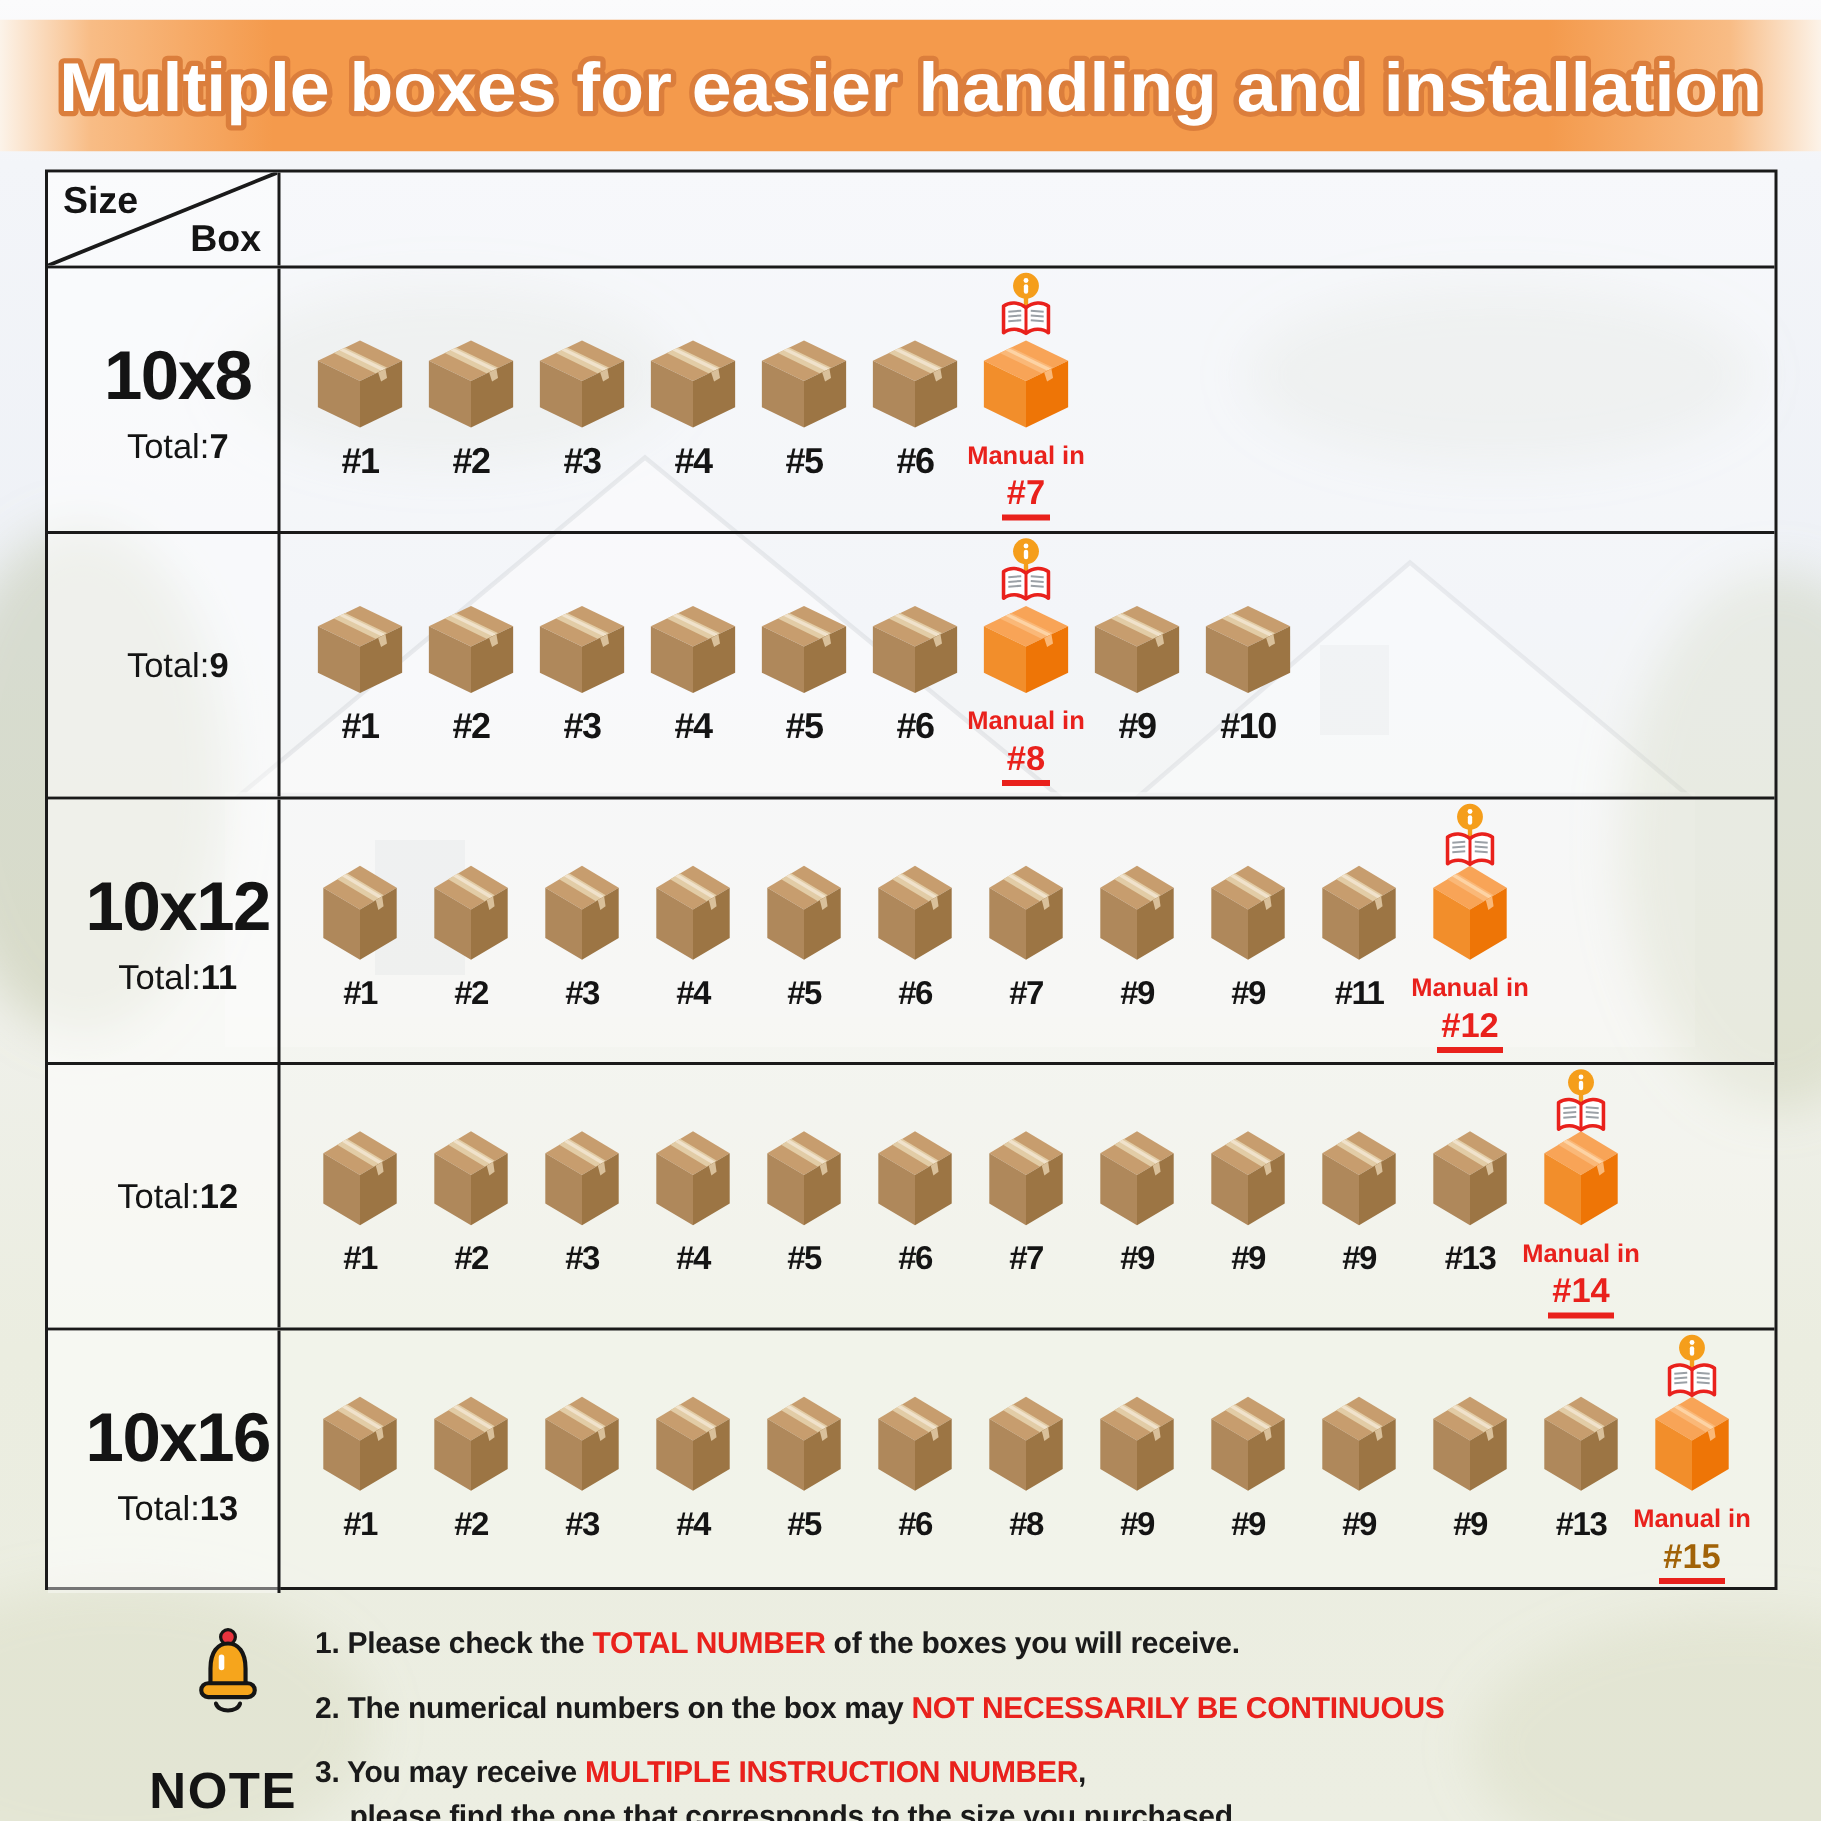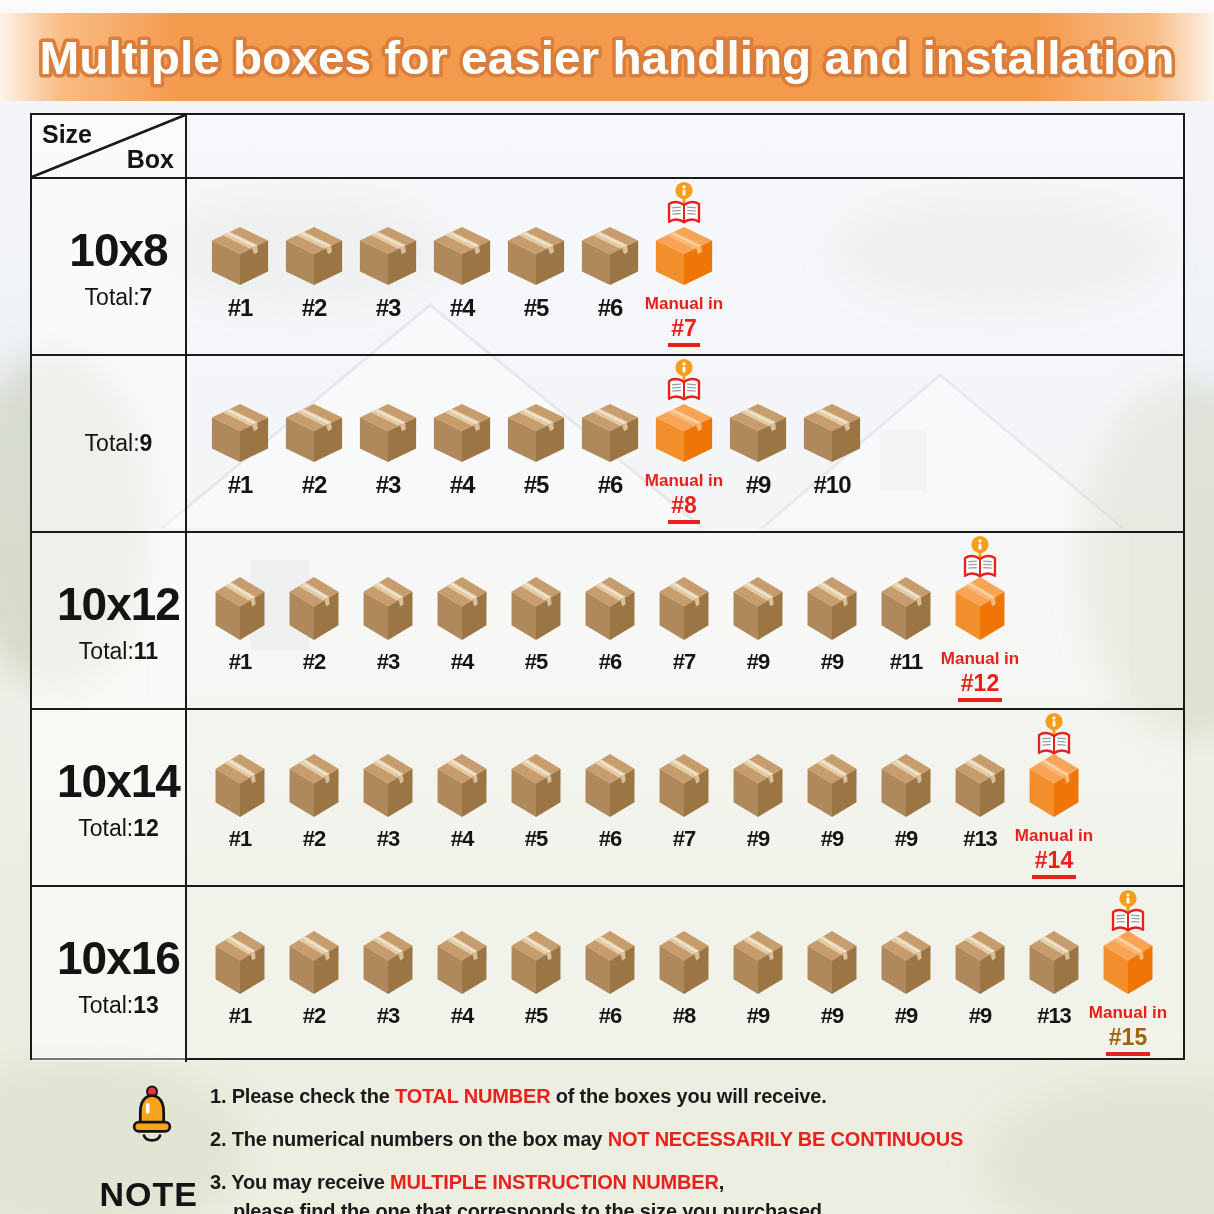--- a/index.html
+++ b/index.html
@@ -445,21 +445,20 @@
     <polygon points="61,16 32,30 32,62 61,48" fill="#EE7506"></polygon>
     <polygon points="49.5,21.5 44.5,24 46.5,30.2 50.6,27.9" fill="#FAB877"></polygon>
   </svg>
             <div class="manual-label" style="color:#E9211C">Manual in</div>
             <div class="manual-num" style="color:#E9211C;border-color:#E9211C">#12</div>
           </div>
         </div>
       </div>
       <div class="t-row">
         <div class="size-cell">
-          <div class="size-text">10x14</div>
           <div class="total-text">Total:<b>12</b></div>
         </div>
         <div class="boxes-cell">
           <div class="unit dense">
             <svg class="box-svg" viewBox="0 0 64 64" preserveAspectRatio="none">
     <polygon points="32,2 61,16 32,30 3,16" fill="#C79D6E"></polygon>
     <polygon points="21.8,6.9 50.8,20.9 43,24.7 14,10.7" fill="#E2CCA6"></polygon>
     <polygon points="20.5,7.5 49.5,21.5 46.8,22.8 17.8,8.8" fill="#F0E2CB"></polygon>
     <polygon points="3,16 32,30 32,62 3,48" fill="#AF885B"></polygon>
     <polygon points="61,16 32,30 32,62 61,48" fill="#9C7544"></polygon>

